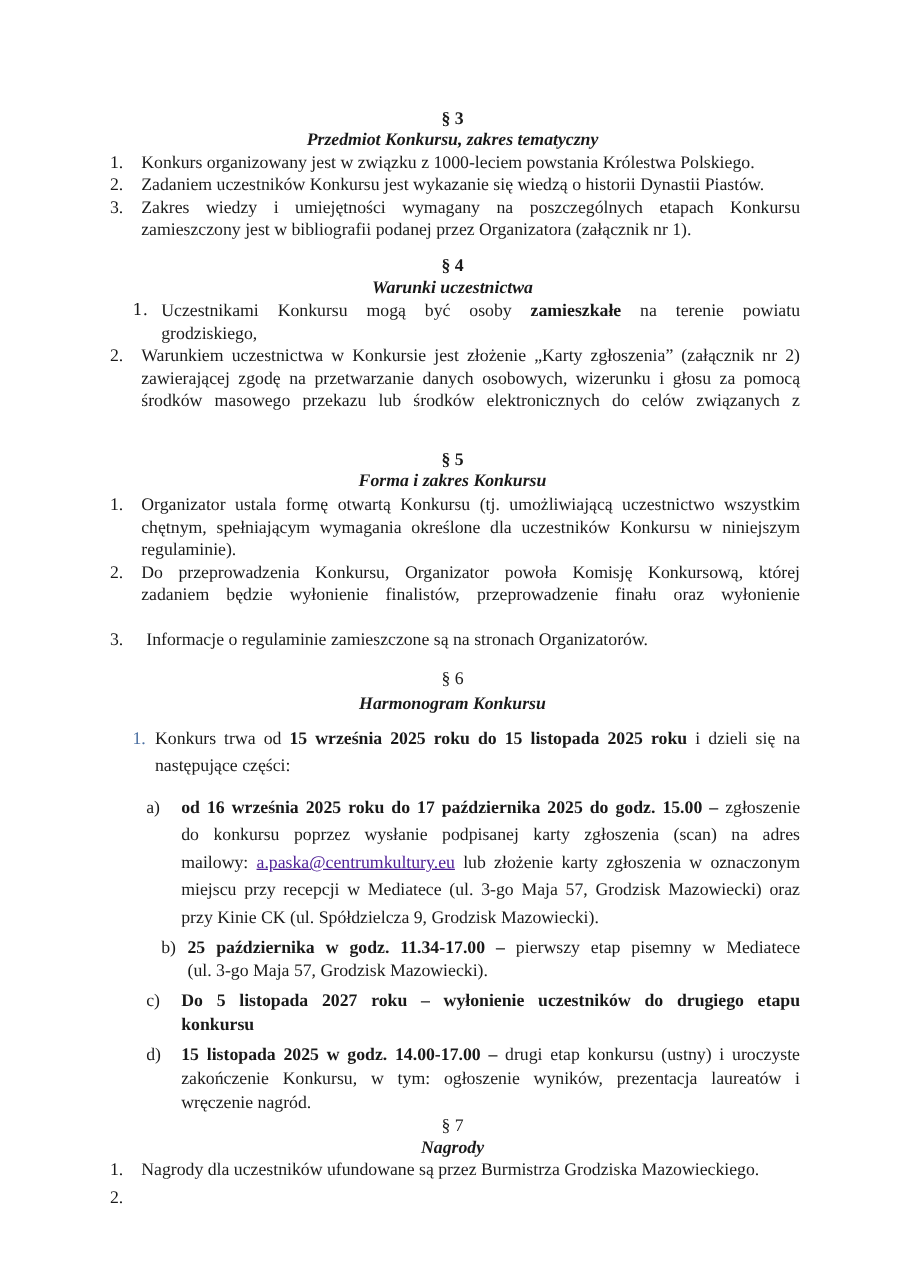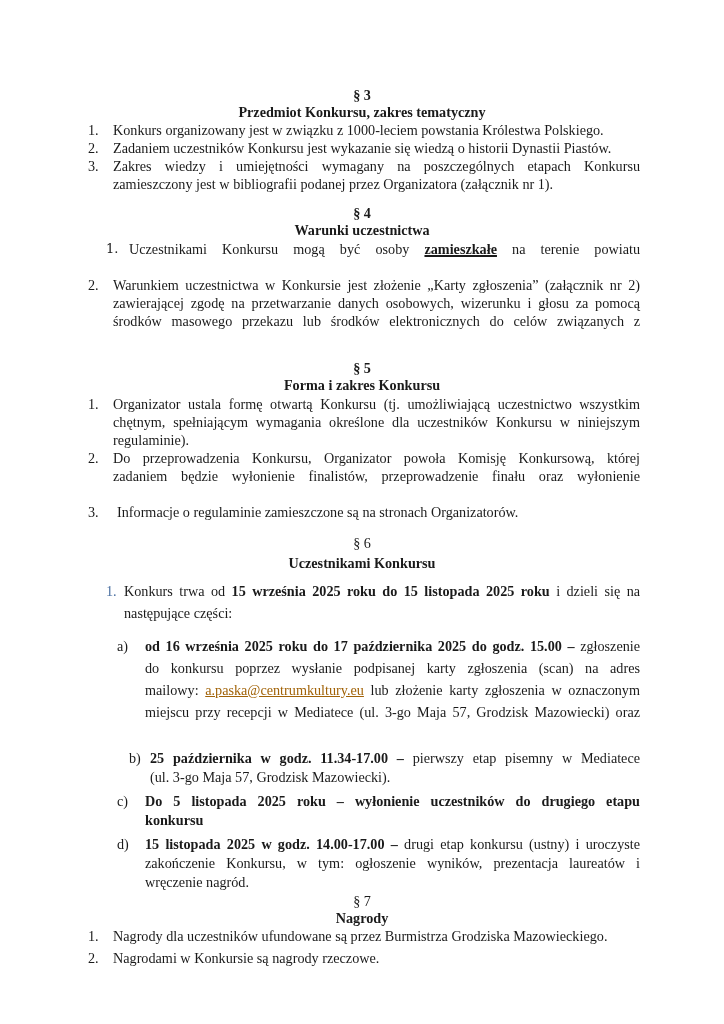--- a/index.html
+++ b/index.html
@@ -2,28 +2,28 @@
 <html><head>
 <meta charset="utf-8">
 <style>
   html, body { margin: 0; padding: 0; background: #ffffff; }
   body { width: 724px; height: 1024px; position: relative; overflow: hidden;
          font-family: "Liberation Serif", "DejaVu Serif", serif; color: #1a1a1a; }
   .page { position: absolute; left: 0; top: 0; width: 724px; height: 1024px; }
   .sec-num, .sec-title { position: absolute; left: 0; width: 724px; text-align: center;
          font-size: 14.2px; line-height: 17px; }
   .sec-num { font-weight: bold; }
-  .sec-title { font-weight: bold; }
+  .sec-title { font-weight: bold; font-style: italic; }
   .num { position: absolute; font-size: 14.2px; line-height: 18px; }
   .txt { position: absolute; left: 113px; width: 527px; font-size: 14.2px; line-height: 18px;
          text-align: justify; }
   .j { text-align: justify; text-align-last: justify; }
   b { font-weight: bold; }
-  .u { text-decoration: underline; font-weight: bold; text-decoration-thickness: 1.5px; }
-  a.mail { color: #a16207; text-decoration: underline; }
+  .u { font-weight: bold; text-decoration-thickness: 1.5px; }
+  a.mail { color: #4c1d95; text-decoration: underline; }
   .bluenum { color: #4a6fa1; }
 </style>
 </head>
 <body>
 
 <div class="page">
 
   <div class="sec-num" style="top:87px">§ 3</div>
   <div class="sec-title" style="top:104px">Przedmiot Konkursu, zakres tematyczny</div>
 
@@ -33,20 +33,21 @@
   <div class="txt" style="top:139px">Zadaniem uczestników Konkursu jest wykazanie się wiedzą o historii Dynastii Piastów.</div>
   <div class="num" style="left:88px;top:157px">3.</div>
   <div class="txt j" style="top:157px">Zakres wiedzy i umiejętności wymagany na poszczególnych etapach Konkursu</div>
   <div class="txt" style="top:175px">zamieszczony jest w bibliografii podanej przez Organizatora (załącznik nr 1).</div>
 
   <div class="sec-num" style="top:205px">§ 4</div>
   <div class="sec-title" style="top:222px">Warunki uczestnictwa</div>
 
   <div class="num" style="left:106px;top:240px;font-family:'DejaVu Serif',serif;font-size:13px">1.</div>
   <div class="txt j" style="left:129px;width:511px;top:240px"><span>Uczestnikami Konkursu mogą być osoby</span> <span class="u">zamieszkałe</span> <span>na terenie powiatu</span></div>
+  <div class="txt" style="left:129px;width:511px;top:258px">grodziskiego,</div>
 
   <div class="num" style="left:88px;top:276px">2.</div>
   <div class="txt j" style="top:276px">Warunkiem uczestnictwa  w Konkursie jest  złożenie „Karty zgłoszenia”  (załącznik nr 2)</div>
   <div class="txt j" style="top:294px">zawierającej zgodę na przetwarzanie danych osobowych, wizerunku i głosu za pomocą</div>
   <div class="txt j" style="top:312px">środków masowego przekazu lub środków elektronicznych do celów związanych z</div>
 
   <div class="sec-num" style="top:360px">§ 5</div>
   <div class="sec-title" style="top:377px">Forma i zakres Konkursu</div>
 
   <div class="num" style="left:88px;top:395px">1.</div>
@@ -55,45 +56,45 @@
   <div class="txt" style="top:431px">regulaminie).</div>
 
   <div class="num" style="left:88px;top:449px">2.</div>
   <div class="txt j" style="top:449px">Do przeprowadzenia Konkursu, Organizator powoła Komisję Konkursową, której</div>
   <div class="txt j" style="top:467px">zadaniem będzie wyłonienie finalistów, przeprowadzenie finału oraz wyłonienie</div>
 
   <div class="num" style="left:88px;top:503px">3.</div>
   <div class="txt" style="left:117px;top:503px">Informacje o regulaminie zamieszczone są na stronach Organizatorów.</div>
 
   <div class="sec-num" style="top:535px;font-weight:normal">§ 6</div>
-  <div class="sec-title" style="top:555px">Uczestnikami Konkursu</div>
+  <div class="sec-title" style="top:555px">Harmonogram Konkursu</div>
 
   <div class="num bluenum" style="left:106px;top:582px">1.</div>
   <div class="txt j" style="left:124px;width:516px;top:582px"><span>Konkurs trwa od</span> <b>15 września 2025 roku do 15 listopada 2025 roku</b> <span>i dzieli się na</span></div>
   <div class="txt" style="left:124px;width:516px;top:604px">następujące części:</div>
 
   <div class="num" style="left:117px;top:637px">a)</div>
   <div class="txt j" style="left:145px;width:495px;top:637px"><b>od 16 września 2025 roku do 17 października 2025 do godz. 15.00 –</b> <span>zgłoszenie</span></div>
   <div class="txt j" style="left:145px;width:495px;top:659px">do konkursu poprzez wysłanie podpisanej karty zgłoszenia (scan) na adres</div>
   <div class="txt j" style="left:145px;width:495px;top:681px"><span>mailowy:</span> <a class="mail">a.paska@centrumkultury.eu</a> <span>lub złożenie karty zgłoszenia w oznaczonym</span></div>
   <div class="txt j" style="left:145px;width:495px;top:703px">miejscu przy recepcji w Mediatece (ul. 3-go Maja 57, Grodzisk Mazowiecki) oraz</div>
+  <div class="txt" style="left:145px;width:495px;top:725px">przy Kinie CK (ul. Spółdzielcza 9, Grodzisk Mazowiecki).</div>
 
   <div class="num" style="left:129px;top:749px">b)</div>
   <div class="txt j" style="left:150px;width:490px;top:749px"><b>25 października w godz. 11.34-17.00 –</b> <span>pierwszy etap pisemny w Mediatece</span></div>
   <div class="txt" style="left:150px;width:490px;top:768px">(ul. 3-go Maja 57, Grodzisk Mazowiecki).</div>
 
   <div class="num" style="left:117px;top:792px">c)</div>
-  <div class="txt j" style="left:145px;width:495px;top:792px;font-weight:bold">Do 5 listopada 2025 roku – wyłonienie uczestników do drugiego etapu</div>
+  <div class="txt j" style="left:145px;width:495px;top:792px;font-weight:bold">Do 5 listopada 2027 roku – wyłonienie uczestników do drugiego etapu</div>
   <div class="txt" style="left:145px;width:495px;top:811px;font-weight:bold">konkursu</div>
 
   <div class="num" style="left:117px;top:835px">d)</div>
   <div class="txt j" style="left:145px;width:495px;top:835px"><b>15 listopada 2025 w godz. 14.00-17.00 –</b> <span>drugi etap konkursu (ustny) i uroczyste</span></div>
   <div class="txt j" style="left:145px;width:495px;top:854px">zakończenie Konkursu, w tym: ogłoszenie wyników, prezentacja laureatów i</div>
   <div class="txt" style="left:145px;width:495px;top:873px">wręczenie nagród.</div>
 
   <div class="sec-num" style="top:893px;font-weight:normal">§ 7</div>
   <div class="sec-title" style="top:910px">Nagrody</div>
 
   <div class="num" style="left:88px;top:927px">1.</div>
   <div class="txt" style="top:927px">Nagrody dla uczestników ufundowane są przez Burmistrza Grodziska Mazowieckiego.</div>
   <div class="num" style="left:88px;top:949px">2.</div>
-  <div class="txt" style="top:949px">Nagrodami w Konkursie są nagrody rzeczowe.</div>
 </div>
 
 </body></html>

